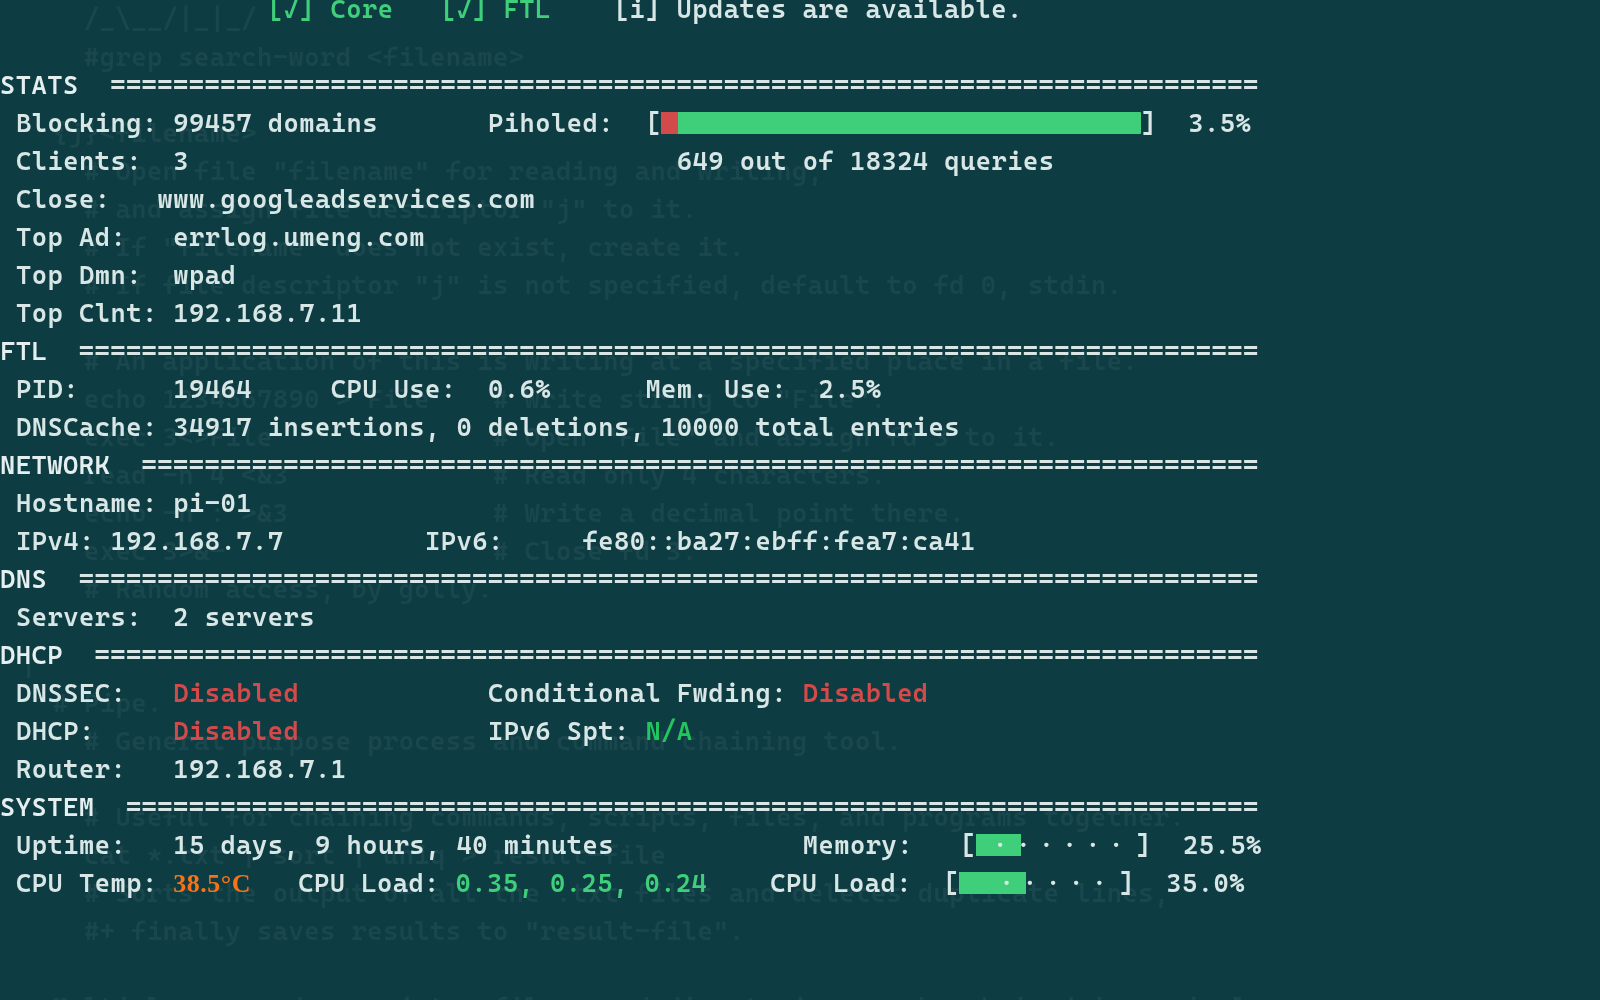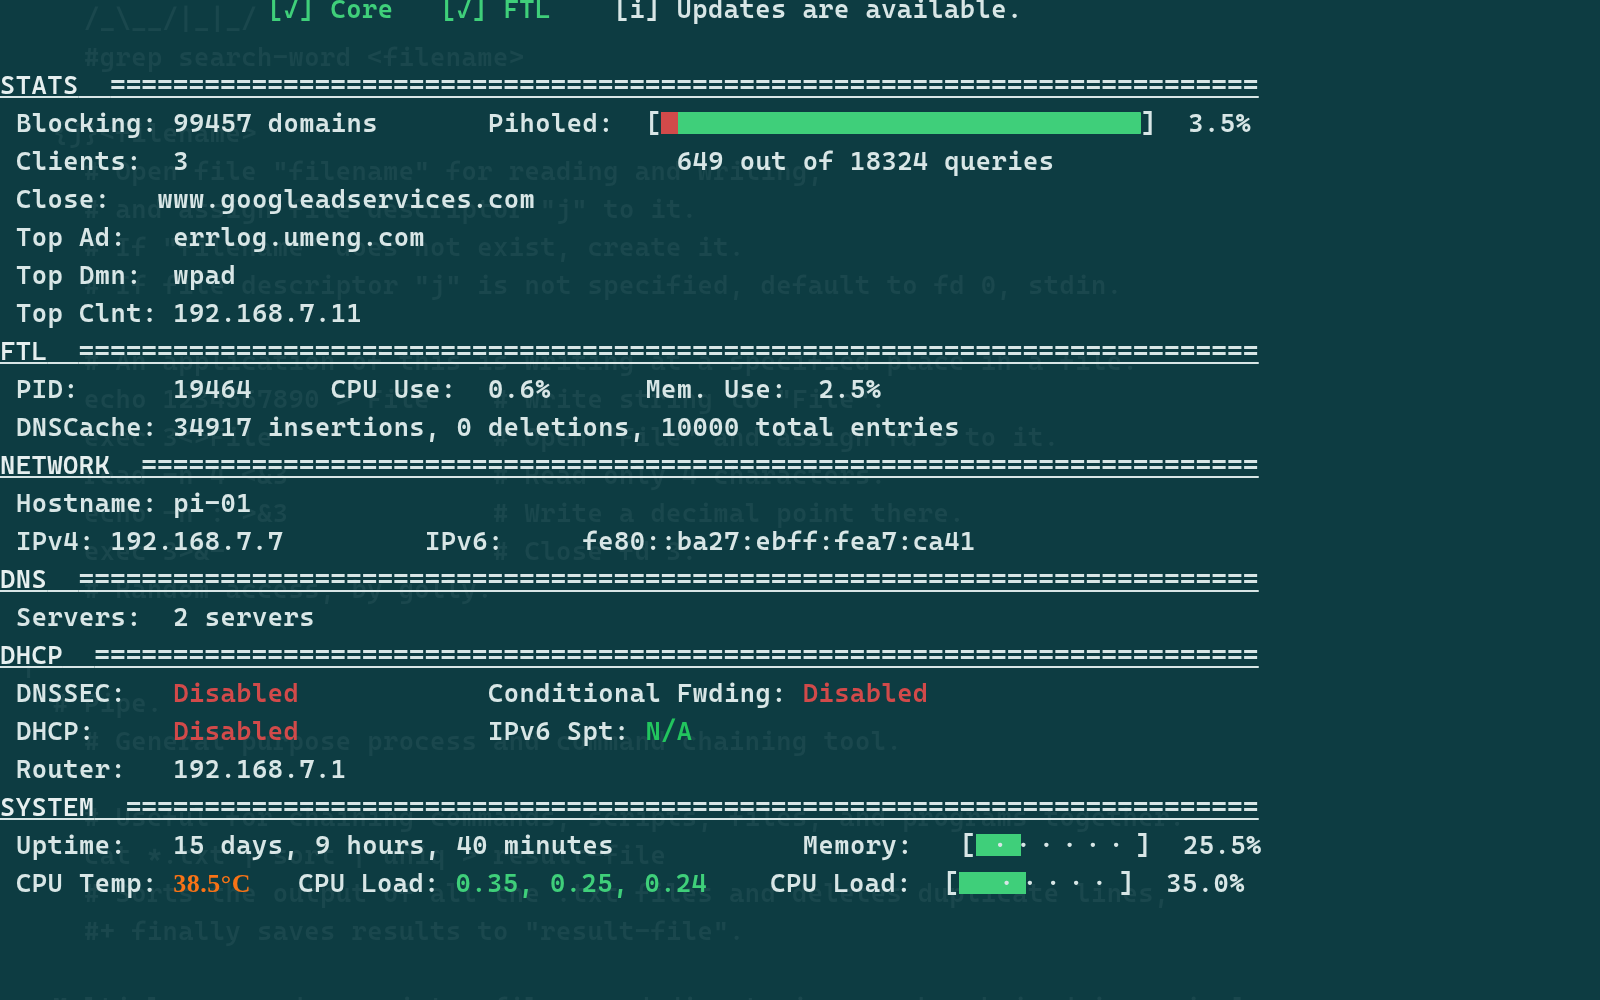--- a/index.html
+++ b/index.html
@@ -23,21 +23,21 @@
     padding:0 21px;
     pointer-events:none;
     font-weight:600;
   }
   .screen{
     position:absolute;inset:0;
     padding:0 16px 0 0;
   }
   .line{white-space:pre;padding-left:0;}
   .pad{padding-left:16px;}
-  .hdr{color:#d8e6e6;text-decoration:underline;}
+  .hdr{color:#d8e6e6;}
   .sec-title{color:#e6efef;}
   .red{color:#d24a4a;}
   .orange{color:#22c55e;}
   .green{color:#3fcf7a;}
   .cyan{color:#f97316;font-family:Liberation Serif, serif;}
   
   .big-bar{
     display:inline-block;vertical-align:-2px;
     height:22px;background:#3fcf7a;border-radius:1px;
     position:relative;

